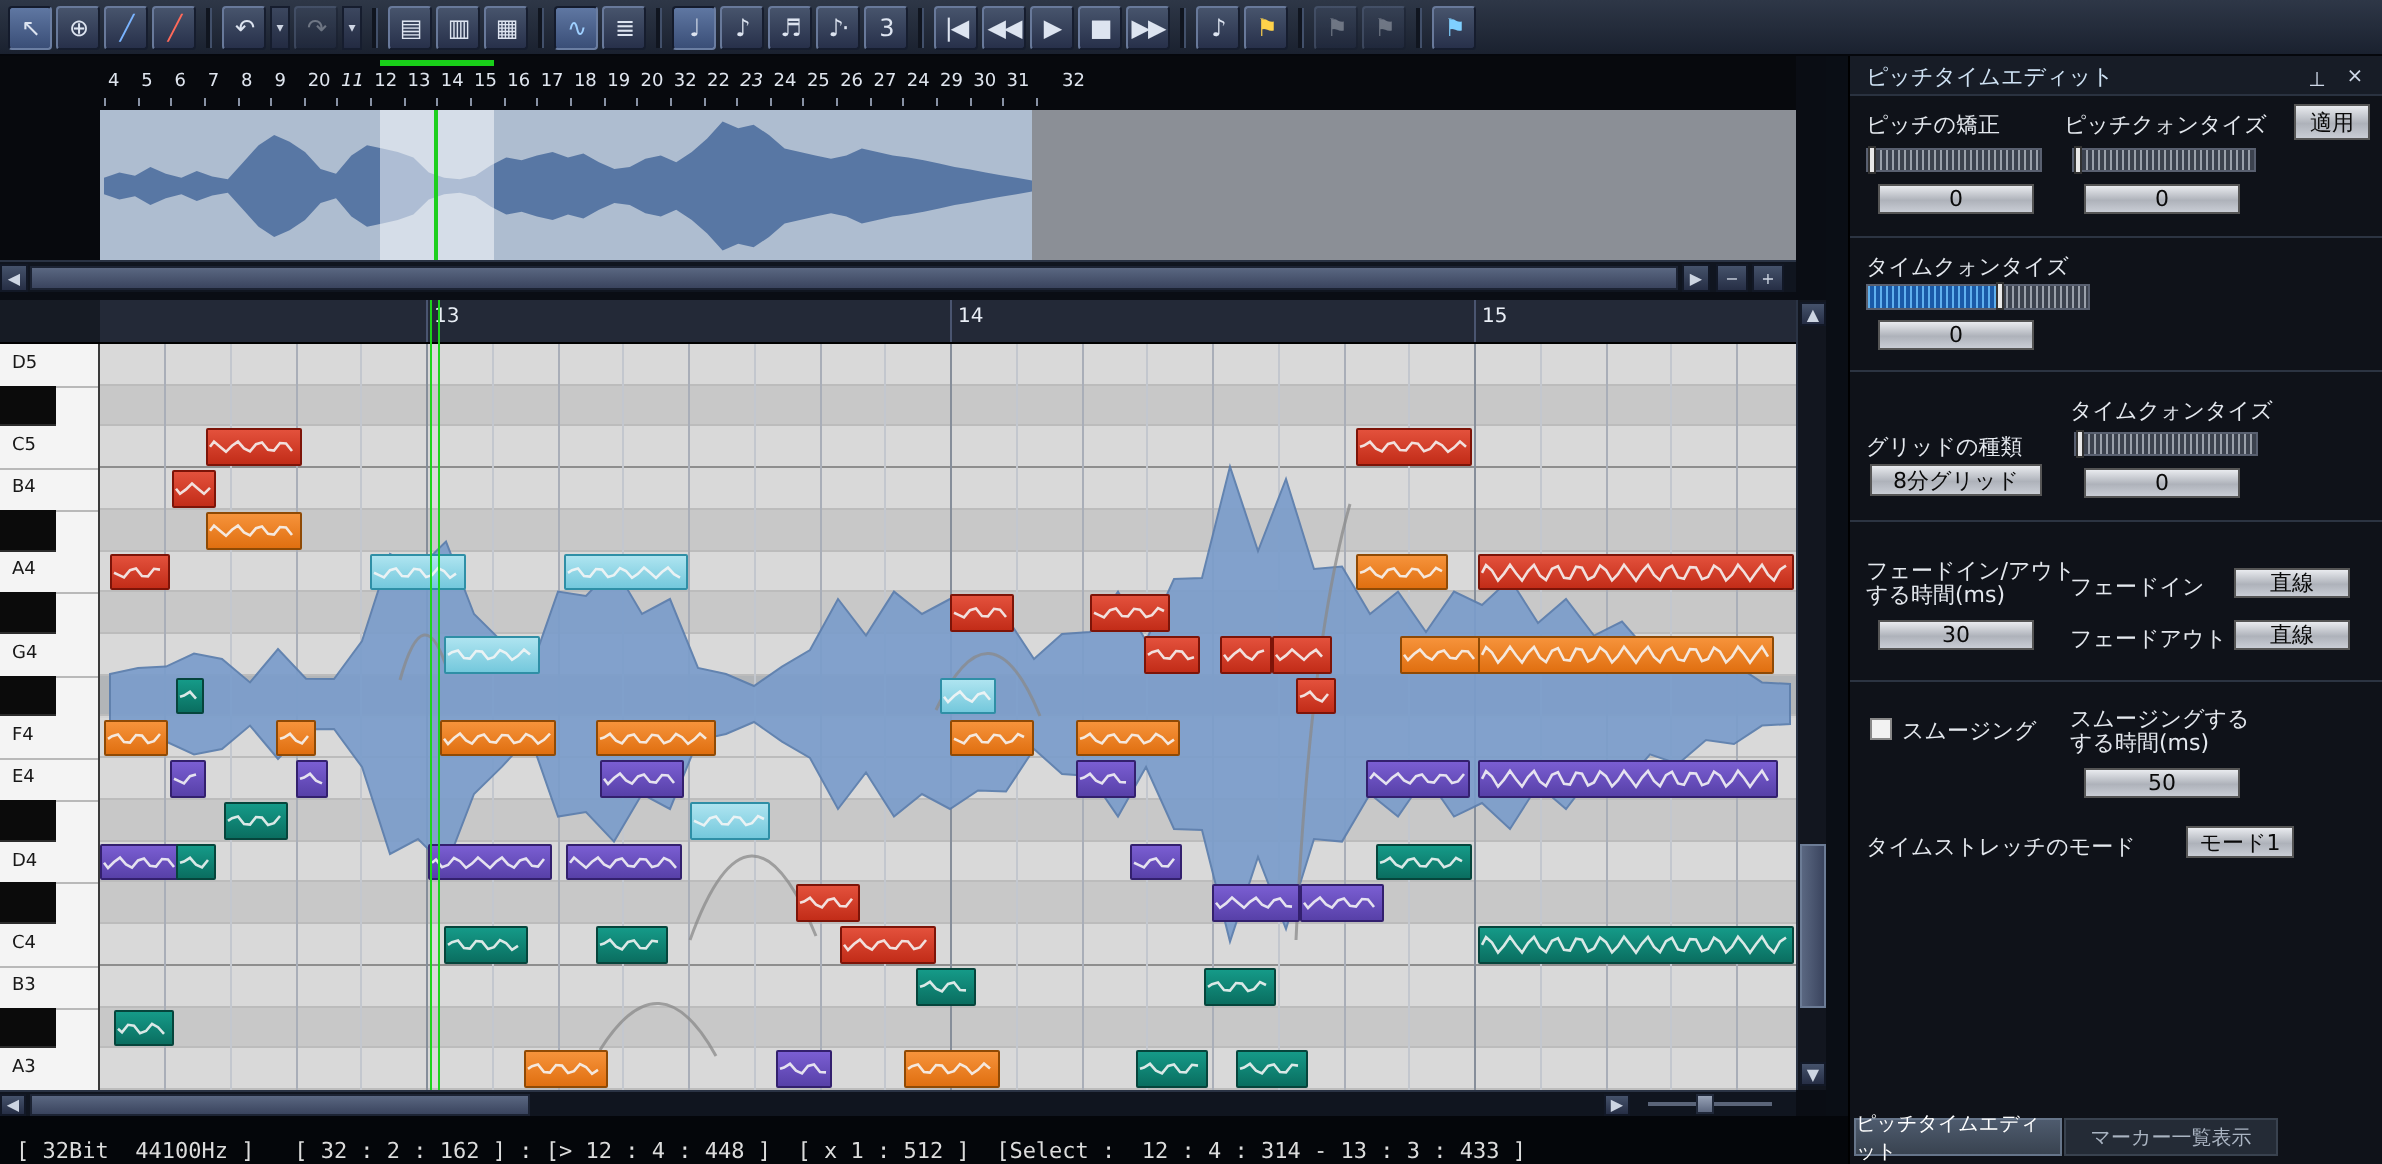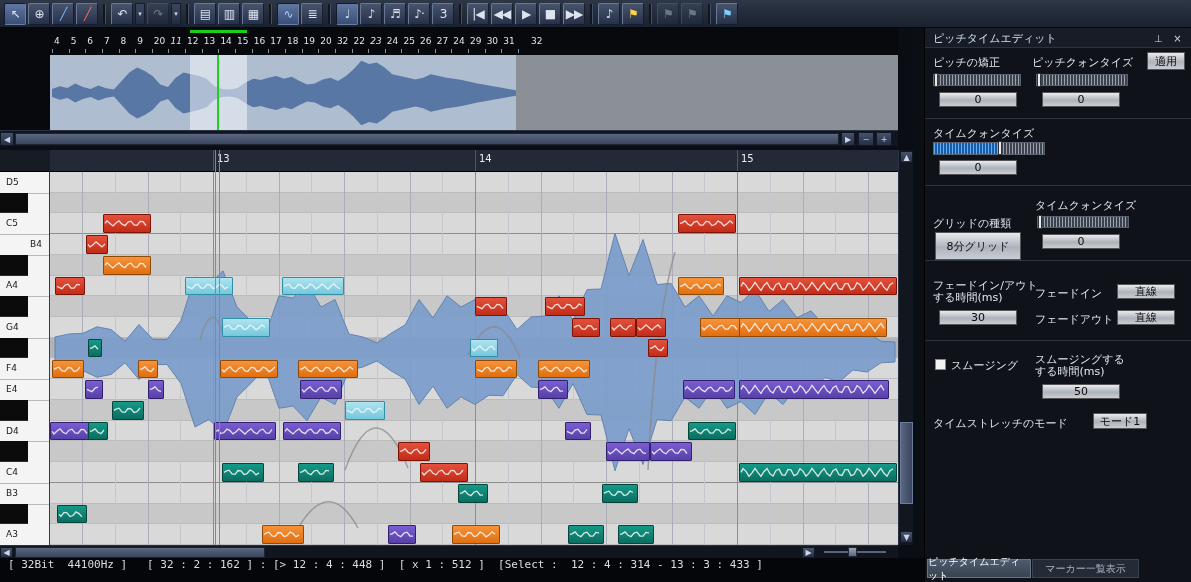--- a/index.html
+++ b/index.html
@@ -81,21 +81,21 @@
   #hs-thumb{position:absolute;left:15px;top:1px;width:250px;height:11px;background:linear-gradient(#5a6781,#3a445e);
     border:1px solid #1c2333;box-sizing:border-box;cursor:pointer;}
   .sb-btn.small{width:13px;height:11px;}
   #zoom-track{position:absolute;left:824px;top:5px;width:62px;height:2px;background:#5a6478;}
   #zoom-handle{position:absolute;left:848px;top:1px;width:9px;height:10px;background:linear-gradient(#97a2b6,#5d6880);
     border:1px solid #202839;box-sizing:border-box;cursor:pointer;}
 
   #gap-right{left:913px;top:28px;width:11px;height:554px;background:#0a0e15;}
 
   
-  #statusbar{left:0;top:558px;width:924px;height:24px;background:#04060a;display:flex;align-items:flex-start;
+  #statusbar{left:0;top:558px;width:924px;height:24px;background:#04060a;display:flex;align-items:flex-end;
     font-family:"DejaVu Sans Mono","Liberation Mono",monospace;font-size:11px;color:#dcdcdc;padding-left:8px;box-sizing:border-box;white-space:pre;}
 
   
   #panel{left:924px;top:28px;width:267px;height:554px;background:#0f1219;border-left:1px solid #000;box-sizing:border-box;}
   #panel-titlebar{position:absolute;left:0;top:0;width:100%;height:20px;background:#171c26;border-bottom:1px solid #2a3240;box-sizing:border-box;}
   #panel-title{position:absolute;left:8px;top:3px;font-size:11px;color:#cfe2f4;}
   .ttl-ico{position:absolute;top:2px;width:15px;height:15px;display:flex;align-items:center;justify-content:center;
     font-size:10px;color:#cfd8e8;cursor:pointer;border:1px solid transparent;}
   #pin-ico{right:24px;transform:rotate(180deg);}
   #close-ico{right:5px;}
@@ -263,21 +263,21 @@
     <div class="mr-label" style="left: 429px;">14</div>
     <div class="mr-line" style="left: 687px;"></div>
     <div class="mr-label" style="left: 691px;">15</div>
   </div>
 <div id="piano" class="abs">
     <div class="pk-label" style="top: 4.86111px;">D5</div>
     <div class="pk-line" style="top: 20.7222px;"></div>
     <div class="pk-black" style="top: 20.7222px; height: 20.7222px;"></div>
     <div class="pk-label" style="top: 46.3056px;">C5</div>
     <div class="pk-line" style="top: 62.1667px;"></div>
-    <div class="pk-label" style="top: 67.0278px; margin-left: 24px;">B4</div>
+    <div class="pk-label" style="top: 67.0278px;">B4</div>
     <div class="pk-line" style="top: 82.8889px;"></div>
     <div class="pk-black" style="top: 82.8889px; height: 20.7222px;"></div>
     <div class="pk-label" style="top: 108.472px;">A4</div>
     <div class="pk-line" style="top: 124.333px;"></div>
     <div class="pk-black" style="top: 124.333px; height: 20.7222px;"></div>
     <div class="pk-label" style="top: 149.917px;">G4</div>
     <div class="pk-line" style="top: 165.778px;"></div>
     <div class="pk-black" style="top: 165.778px; height: 20.7222px;"></div>
     <div class="pk-label" style="top: 191.361px;">F4</div>
     <div class="pk-line" style="top: 207.222px;"></div>
@@ -561,21 +561,21 @@
       <div class="sl-mark" style="left:58%"></div>
   </div>
   <div class="pbox" style="left:14px;top:132px;width:78px">0</div>
   <div class="pdivider" style="top:157px"></div>
 
   <div class="plabel" style="left:110px;top:170px">タイムクォンタイズ</div>
   <div class="plabel" style="left:8px;top:188px">グリッドの種類</div>
   <div class="pslider" style="left:112px;top:188px;width:92px">
       <div class="sl-mark"></div>
     </div>
-  <div class="pbtn" style="left:10px;top:204px;width:86px;height:28px">8分グリッド</div>
+  <div class="pbtn" style="left:10px;top:204px;width:86px;height:16px">8分グリッド</div>
   <div class="pbox" style="left:117px;top:206px;width:78px">0</div>
   <div class="pdivider" style="top:232px"></div>
 
   <div class="plabel" style="left:8px;top:250px">フェードイン/アウト</div>
   <div class="plabel" style="left:8px;top:262px">する時間(ms)</div>
   <div class="pbox" style="left:14px;top:282px;width:78px">30</div>
   <div class="plabel" style="left:110px;top:258px">フェードイン</div>
   <div class="pbtn" style="left:192px;top:256px;width:58px;height:15px">直線</div>
   <div class="plabel" style="left:110px;top:284px">フェードアウト</div>
   <div class="pbtn" style="left:192px;top:282px;width:58px;height:15px">直線</div>

